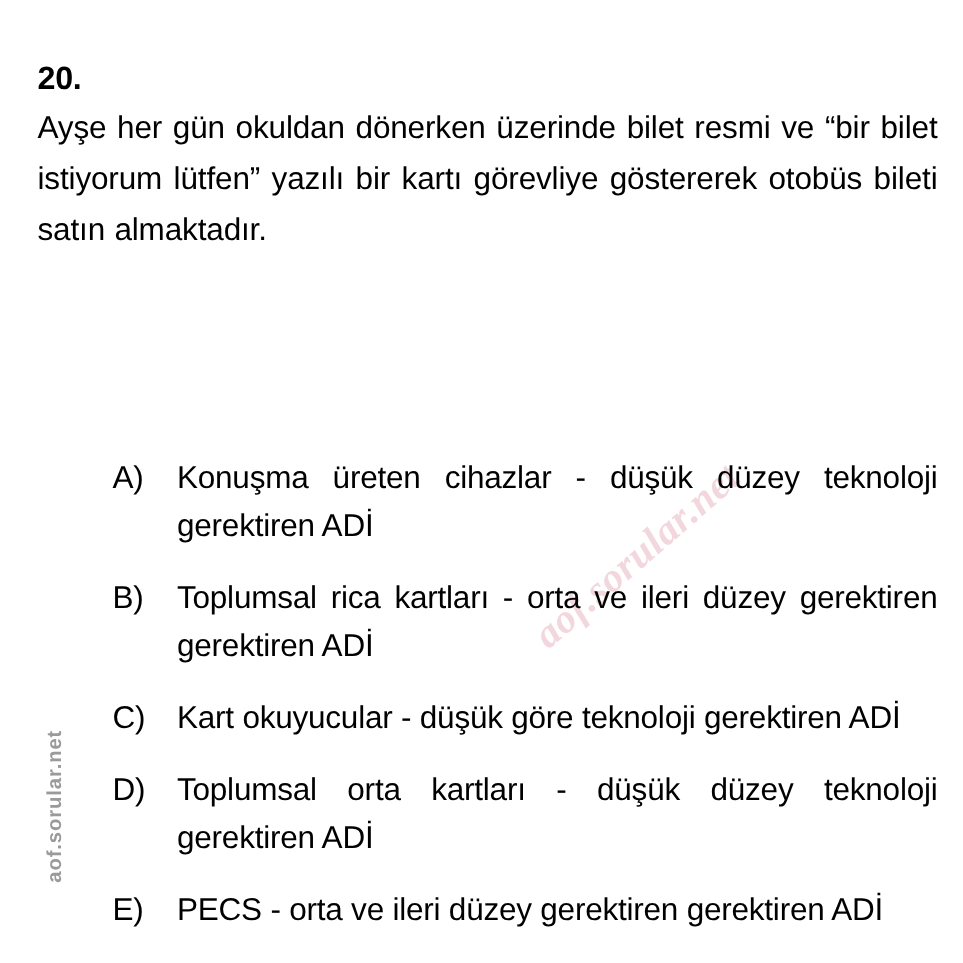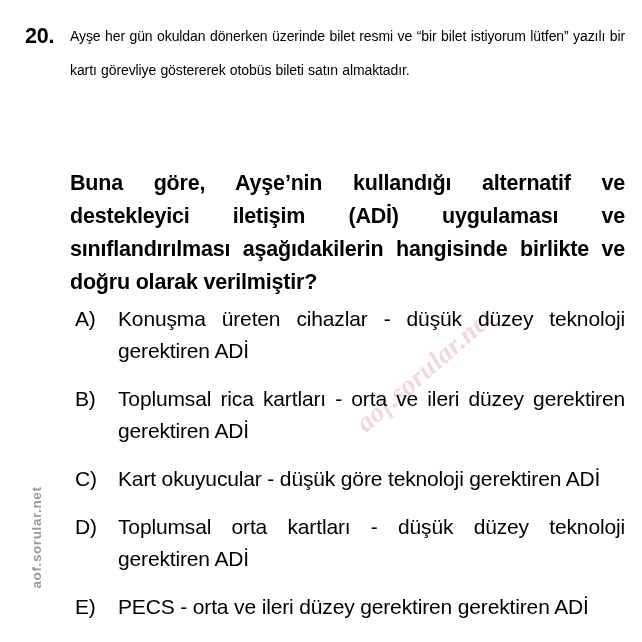--- a/index.html
+++ b/index.html
@@ -52,36 +52,37 @@
     color: #f2d7de;
     white-space: nowrap;
     user-select: none;
     pointer-events: none;
   }
 
   
   .stem {
     position: absolute;
     left: 25px;
-    top: 19px;
+    top: 35px;
     width: 600px;
     display: flex;
     align-items: flex-start;
+    flex-direction: column;
   }
   .stem-number {
     flex: 0 0 auto;
     width: 45px;
     font-size: 21.5px;
     font-weight: bold;
     line-height: 34px;
     letter-spacing: -0.2px;
   }
   .stem-text {
     flex: 1 1 auto;
-    font-size: 14px;
+    font-size: 21px;
     line-height: 34px;
     text-align: justify;
     text-align-last: left;
     letter-spacing: -0.1px;
     word-spacing: 0.5px;
   }
 
   
   .lead {
     position: absolute;
@@ -132,21 +133,20 @@
 
   <div class="wm-vertical">aof.sorular.net</div>
 
   <div class="wm-diagonal">aof.sorular.net</div>
 
   <div class="stem">
     <div class="stem-number">20.</div>
     <div class="stem-text">Ayşe her gün okuldan dönerken üzerinde bilet resmi ve “bir bilet istiyorum lütfen” yazılı bir kartı görevliye göstererek otobüs bileti satın almaktadır.</div>
   </div>
 
-  <div class="lead">Buna göre, Ayşe’nin kullandığı alternatif ve destekleyici iletişim (ADİ) uygulaması ve sınıflandırılması aşağıdakilerin hangisinde birlikte ve doğru olarak verilmiştir?</div>
 
   <div class="options">
 
     <div class="option">
       <span class="option-letter">A)</span>
       <span class="option-text">Konuşma üreten cihazlar - düşük düzey teknoloji gerektiren ADİ</span>
     </div>
 
     <div class="option">
       <span class="option-letter">B)</span>

